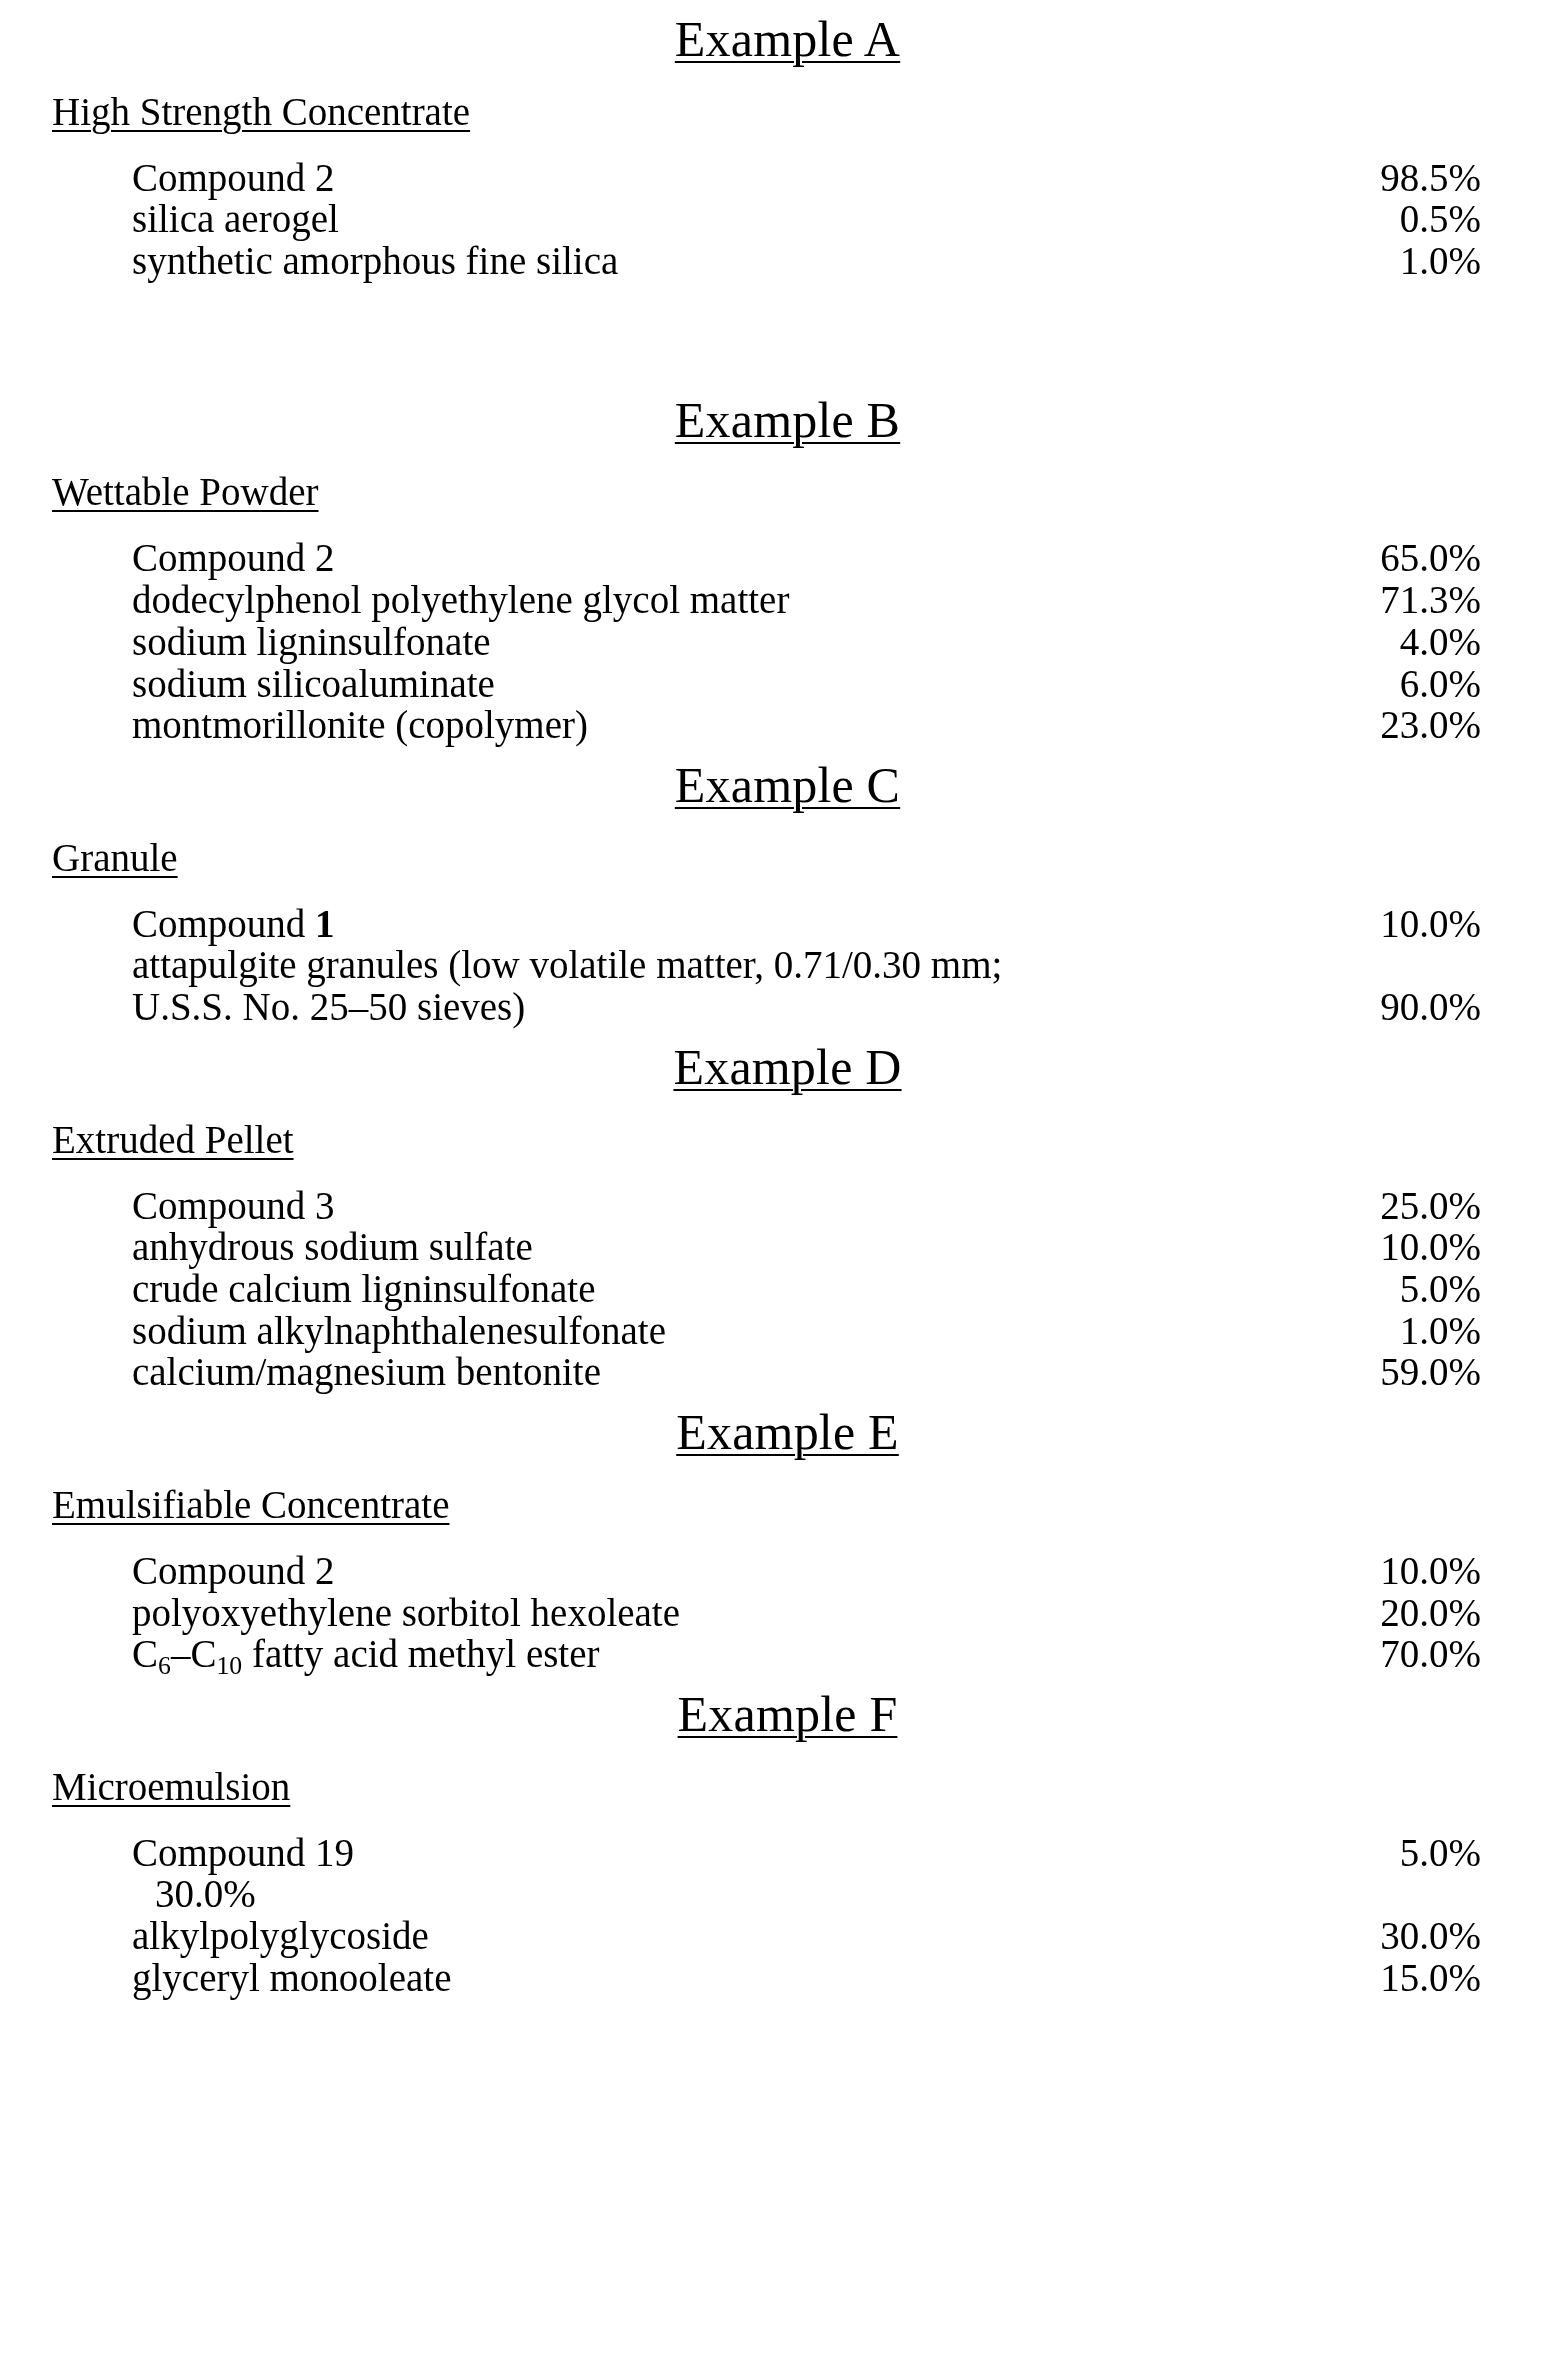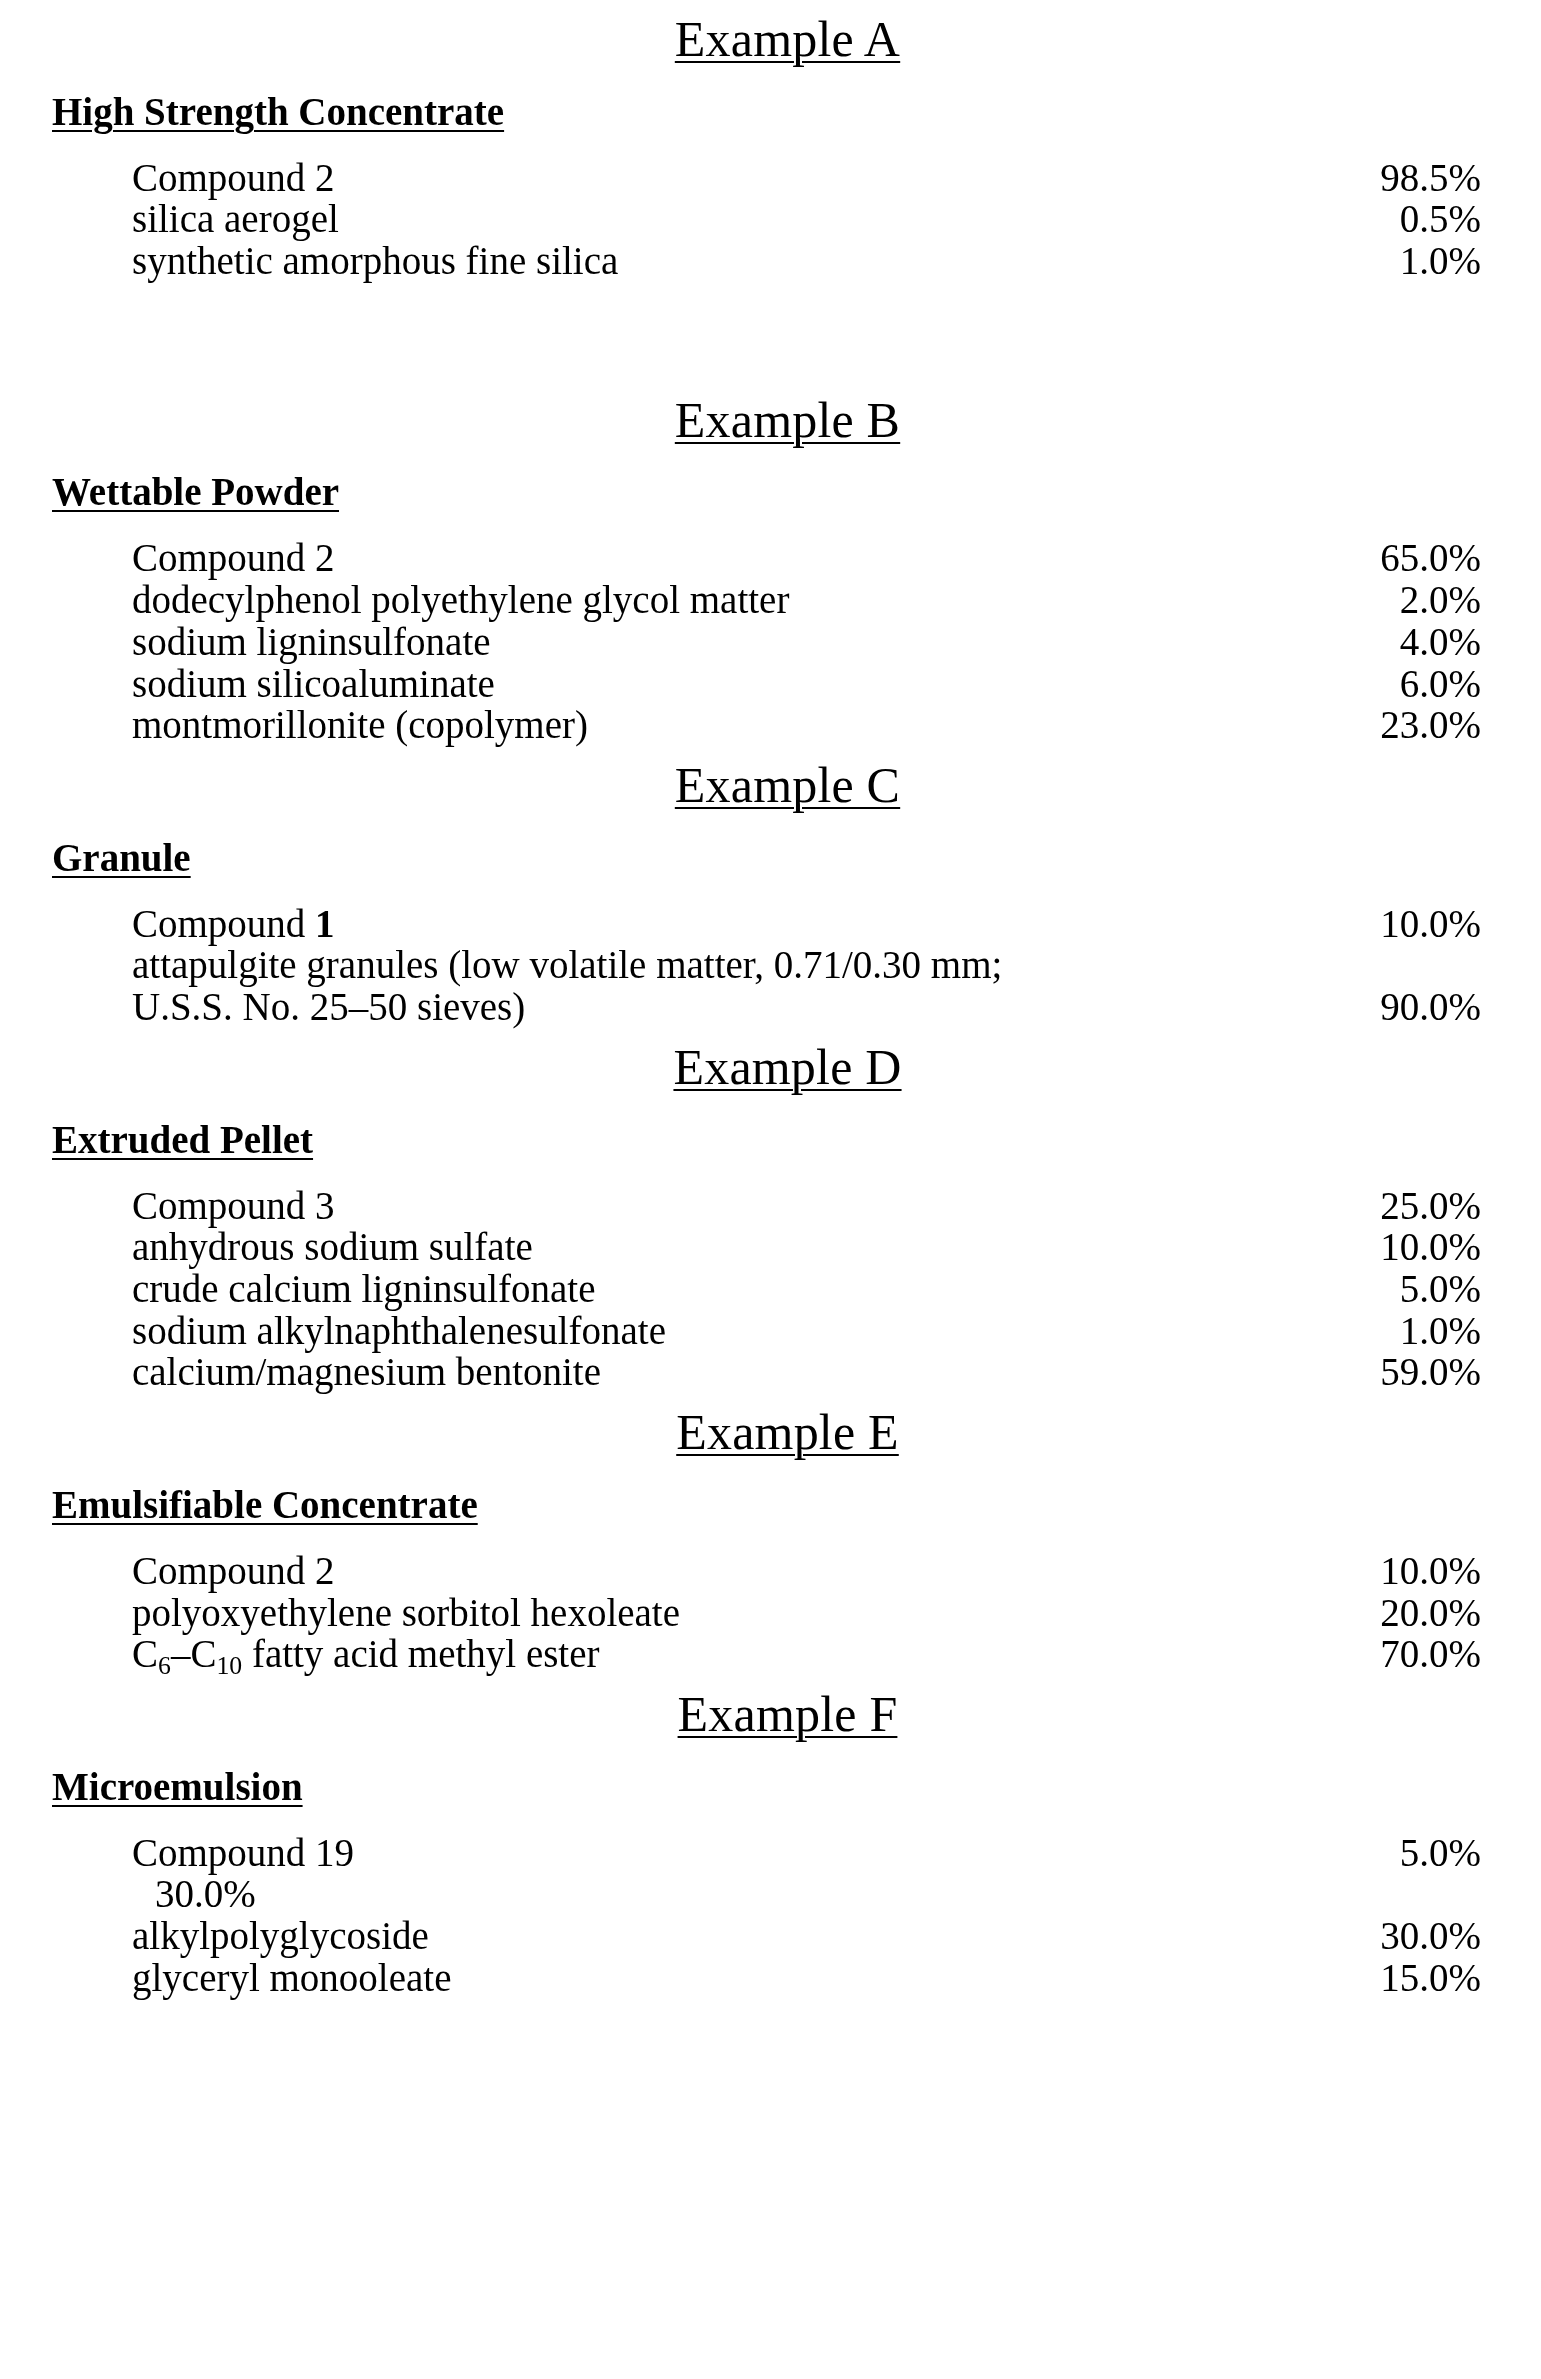--- a/index.html
+++ b/index.html
@@ -40,21 +40,20 @@
   .form-heading {
     font-size: 39px;
     line-height: 1.06;
     margin: 0;
     padding-left: 52px;
   }
   .form-heading span {
     text-decoration: underline;
     text-underline-offset: 4.7px;
     text-decoration-thickness: 2.4px;
-    font-weight: bold;
   }
 
   
   .ingredients {
     margin: 0;
     padding: 0;
     list-style: none;
   }
   .ing-row {
     position: relative;
@@ -132,21 +131,21 @@
     <span>Wettable Powder</span>
   </div>
   <div class="gap-sm"></div>
   <ul class="ingredients">
     <li class="ing-row">
       <span class="ing-name">Compound 2</span>
       <span class="ing-pct">65.0%</span>
     </li>
     <li class="ing-row">
       <span class="ing-name">dodecylphenol polyethylene glycol matter</span>
-      <span class="ing-pct">2.0%</span>
+      <span class="ing-pct">71.3%</span>
     </li>
     <li class="ing-row">
       <span class="ing-name">sodium ligninsulfonate</span>
       <span class="ing-pct">4.0%</span>
     </li>
     <li class="ing-row">
       <span class="ing-name">sodium silicoaluminate</span>
       <span class="ing-pct">6.0%</span>
     </li>
     <li class="ing-row">

